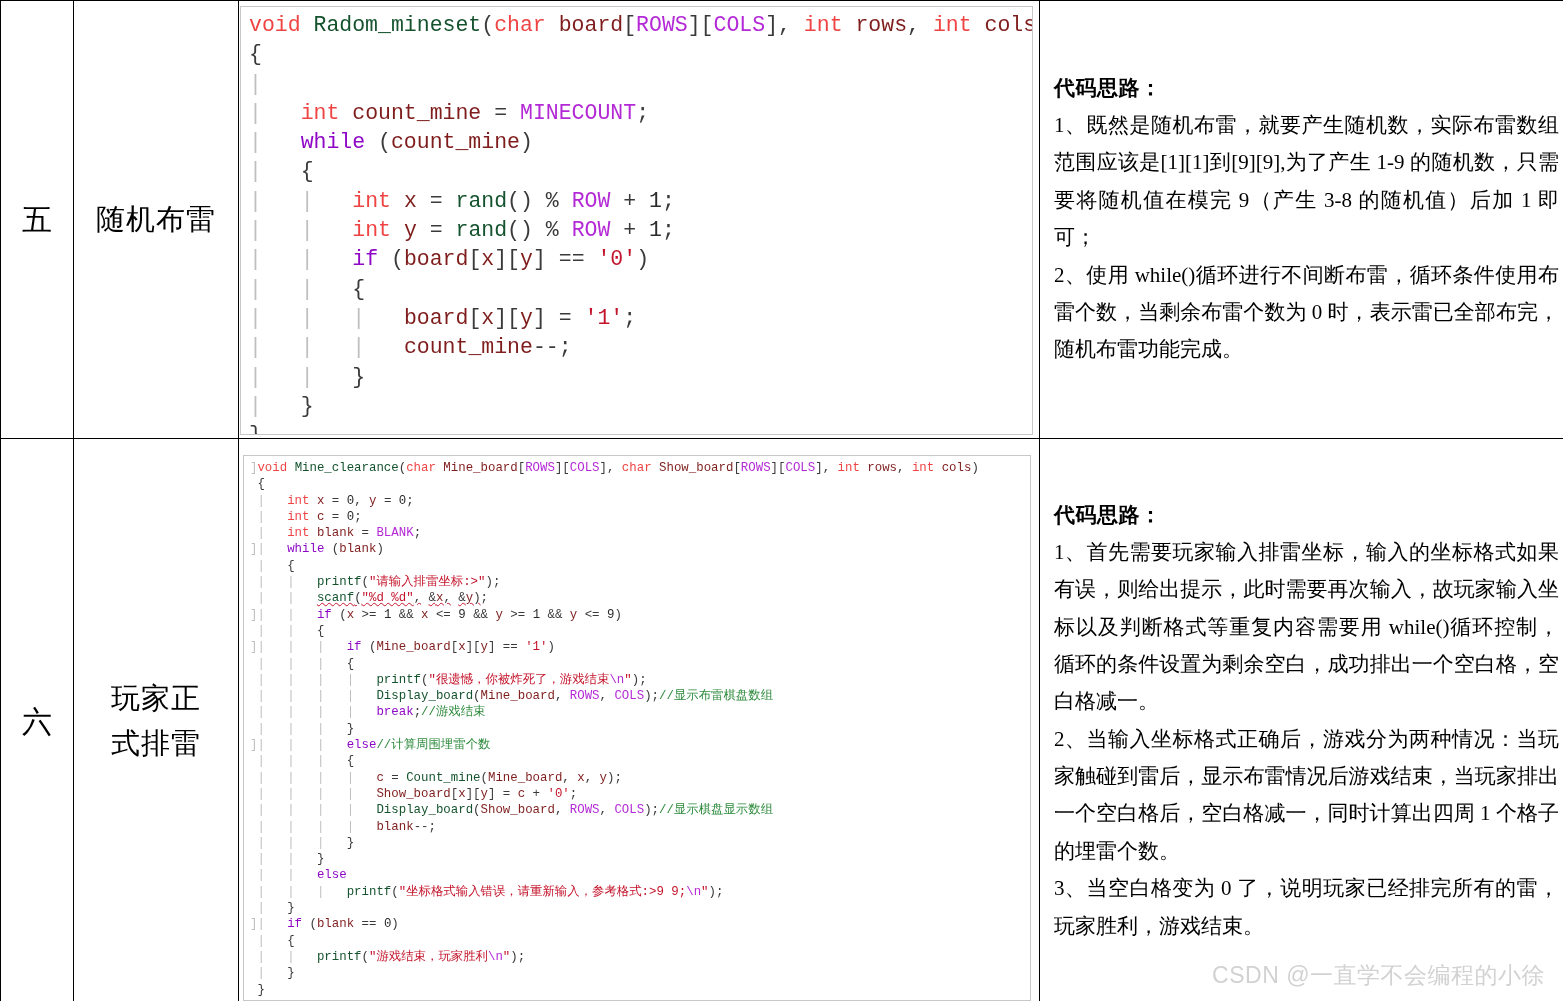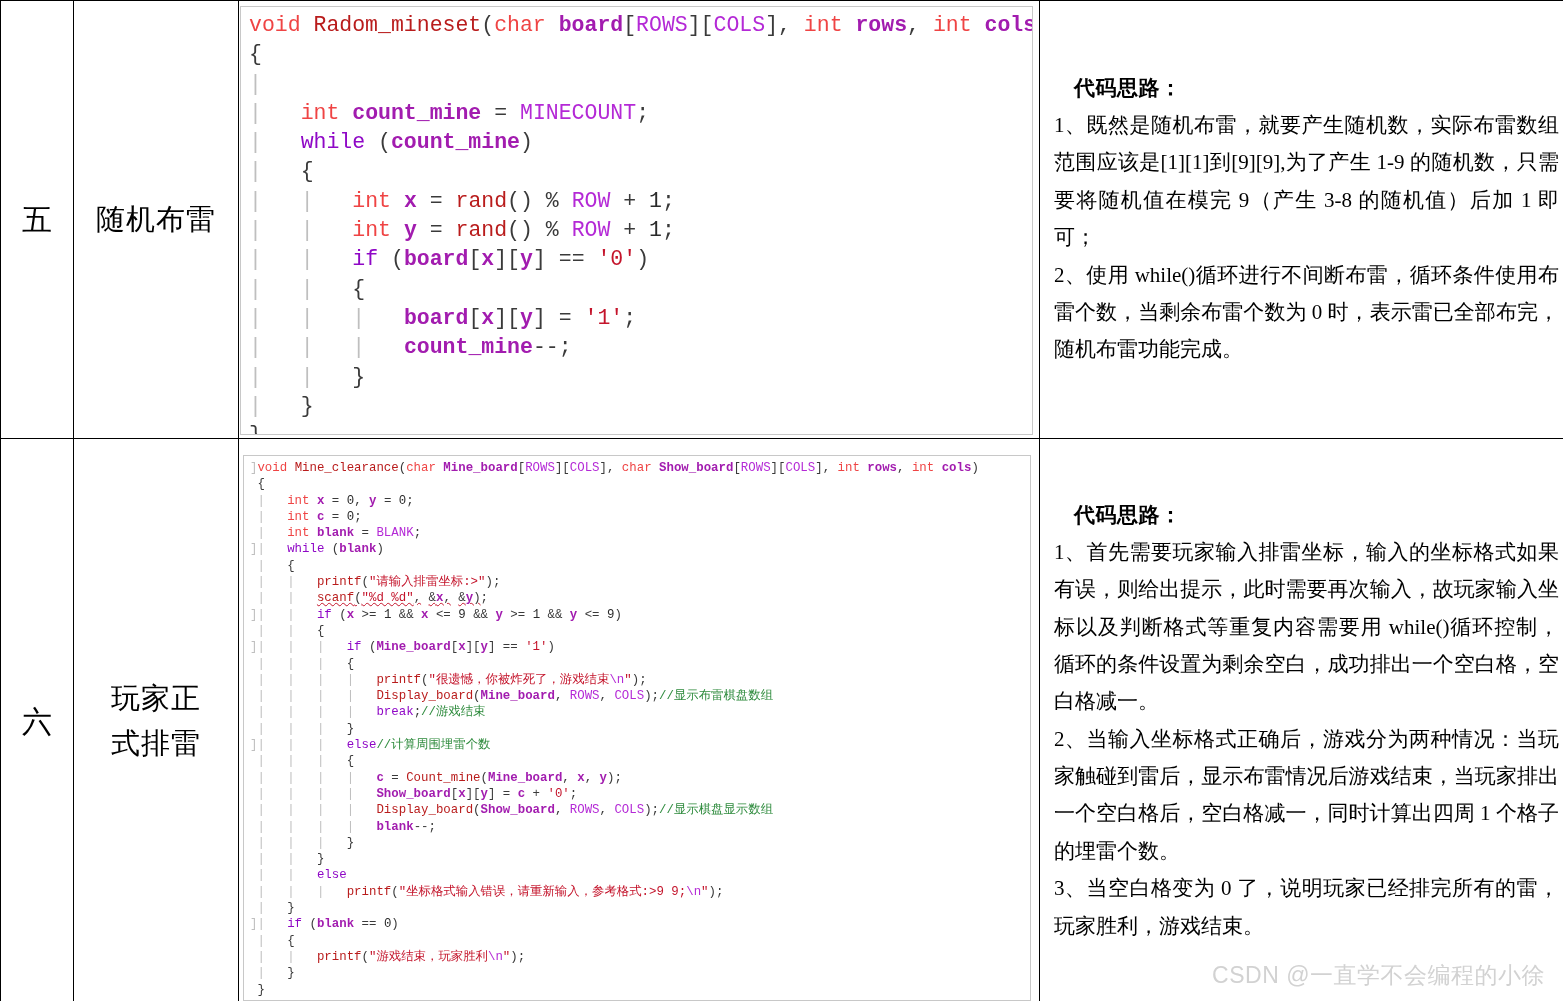--- a/index.html
+++ b/index.html
@@ -53,21 +53,20 @@
   .desc-wrap {
     padding: 10px 8px 10px 14px;
     box-sizing: border-box;
   }
   .desc-title {
     font-size: 21px;
     font-weight: bold;
     color: #000;
     line-height: 1.75;
     letter-spacing: 0.5px;
-    margin-left: 20px;
   }
   .desc-para {
     font-size: 21px;
     color: #000;
     line-height: 1.78;
     text-align: justify;
     text-justify: inter-character;
     letter-spacing: 0px;
   }
 
@@ -103,22 +102,22 @@
     line-height: 29.3px;
   }
   .code-frame.small pre.code {
     font-size: 12.4px;
     line-height: 16.3px;
   }
 
   
   .kw   { color: #ef4444; }            
   .kw2  { color: #8f08c6; text-align: right; }            
-  .fn   { color: #b91c1c; }            
-  .id   { color: #a21caf; font-weight: bold; }            
+  .fn   { color: #14532d; }            
+  .id   { color: #7f1d1d; }            
   .mac  { color: #b429d6; }            
   .str  { color: #c4142b; }            
   .esc  { color: #b429d6; }            
   .cmt  { color: #2e8b3d; }            
   .pun  { color: #3a3a3a; }            
   .num  { color: #2a2a2a; }
   .guide{ color: #bfbfbf; }            
   .sq   { text-decoration: underline; text-decoration-color: #c4142b;
           text-decoration-style: wavy; text-decoration-thickness: 1px; }
 

